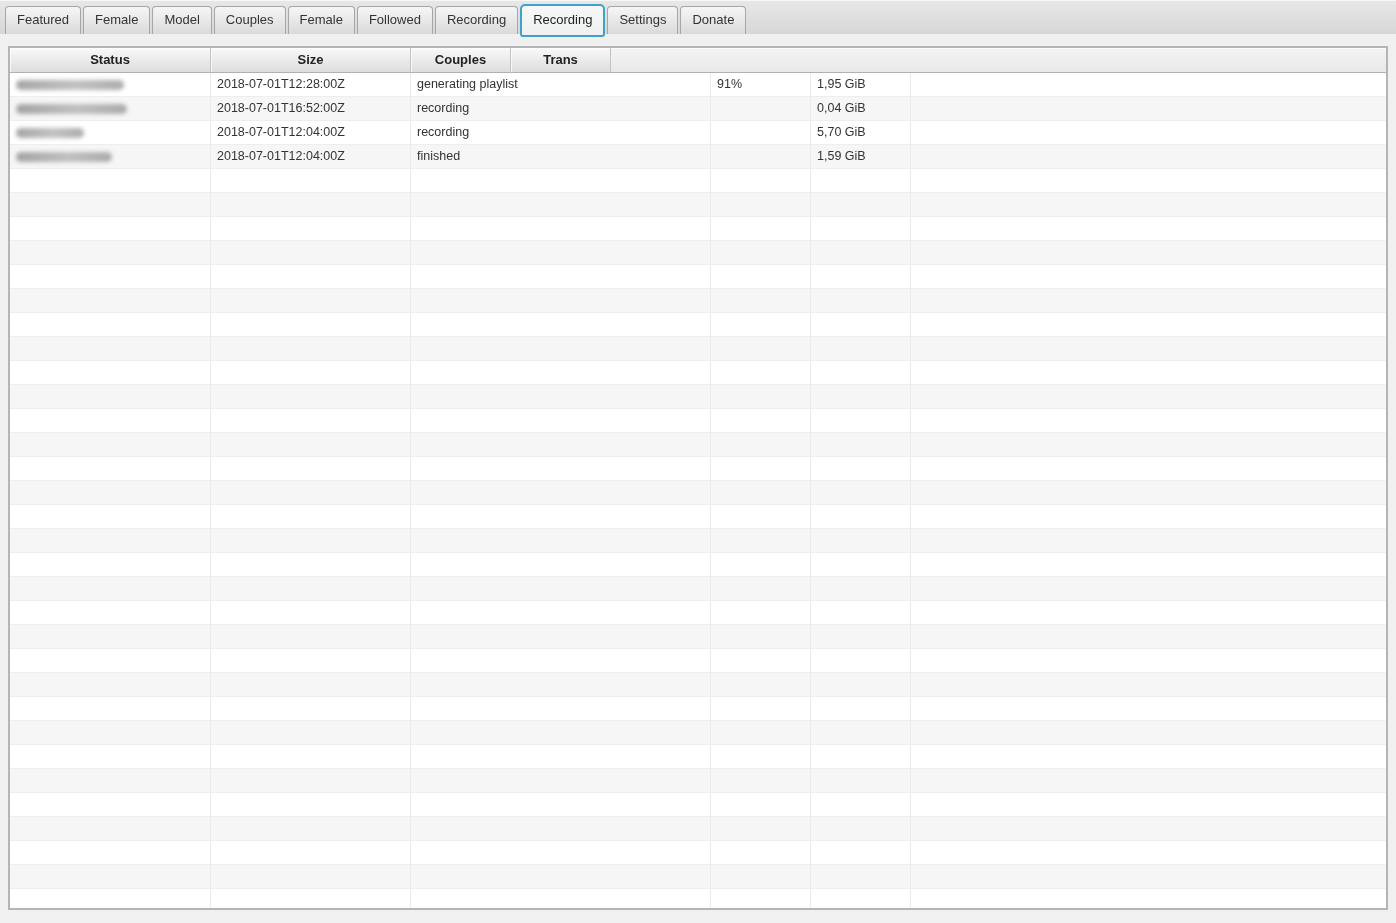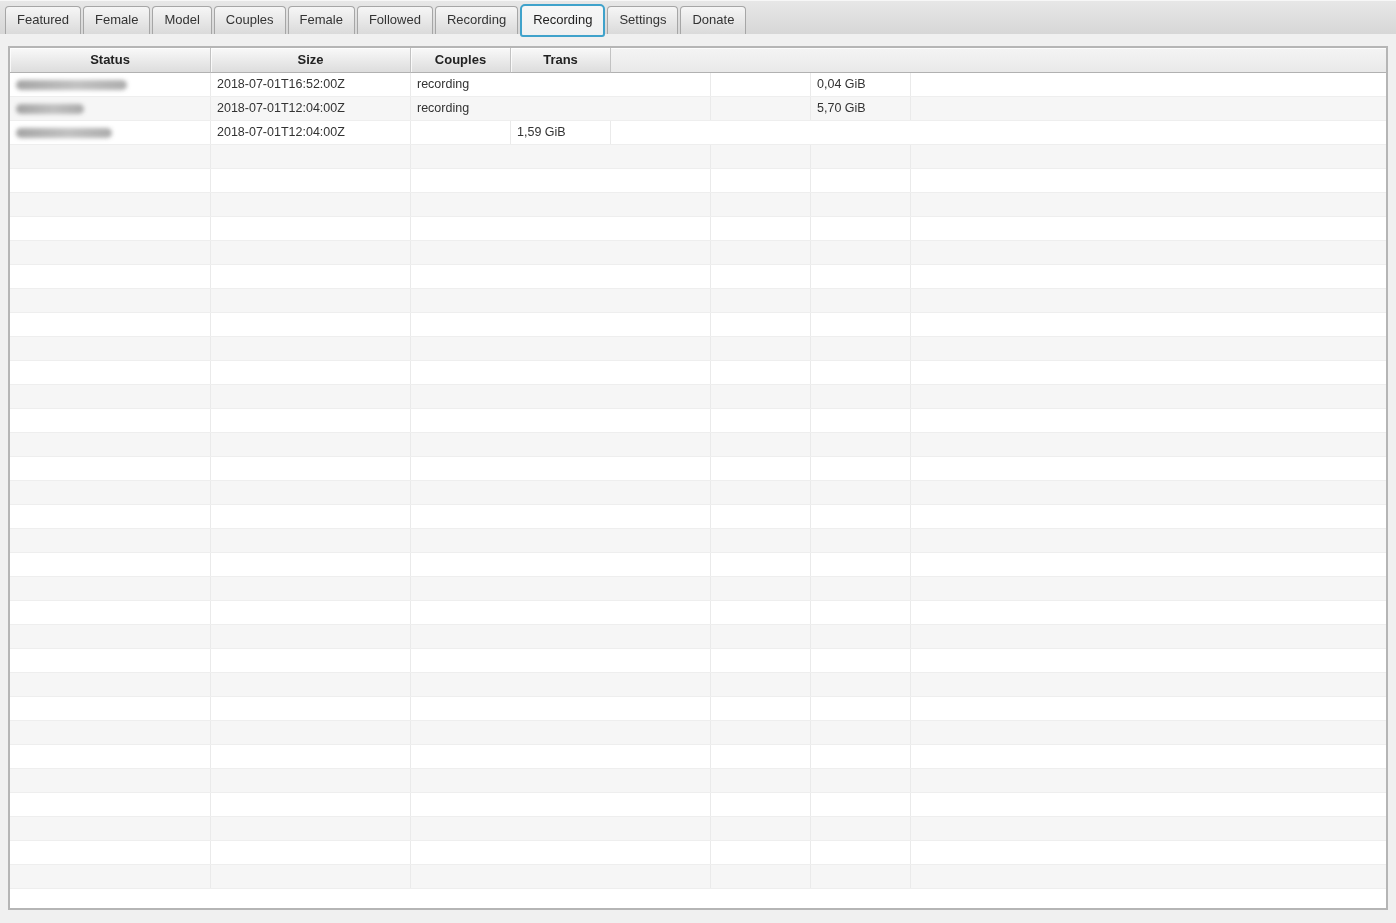--- a/index.html
+++ b/index.html
@@ -136,20 +136,30 @@
     <div class="thead" id="thead">
         <div class="th" style="width: 201px;">Status</div>
         <div class="th" style="width: 200px;">Size</div>
         <div class="th" style="width: 100px;">Couples</div>
         <div class="th" style="width: 100px;">Trans</div>
         <div class="th filler"></div>
       </div>
     <div class="tbody" id="tbody">
         <div class="tr">
           <div class="td" style="width: 201px;">
+            <div class="redacted-name" style="width: 108px;"></div>
+          </div>
+          <div class="td" style="width: 200px;">2018-07-01T12:28:00Z</div>
+          <div class="td" style="width: 300px;">generating playlist</div>
+          <div class="td" style="width: 100px;">91%</div>
+          <div class="td" style="width: 100px;">1,95 GiB</div>
+          <div class="td filler"></div>
+        </div>
+        <div class="tr">
+          <div class="td" style="width: 201px;">
             <div class="redacted-name" style="width: 111px;"></div>
           </div>
           <div class="td" style="width: 200px;">2018-07-01T16:52:00Z</div>
           <div class="td" style="width: 300px;">recording</div>
           <div class="td" style="width: 100px;"></div>
           <div class="td" style="width: 100px;">0,04 GiB</div>
           <div class="td filler"></div>
         </div>
         <div class="tr">
           <div class="td" style="width: 201px;">
@@ -159,20 +169,21 @@
           <div class="td" style="width: 300px;">recording</div>
           <div class="td" style="width: 100px;"></div>
           <div class="td" style="width: 100px;">5,70 GiB</div>
           <div class="td filler"></div>
         </div>
         <div class="tr">
           <div class="td" style="width: 201px;">
             <div class="redacted-name" style="width: 96px;"></div>
           </div>
           <div class="td" style="width: 200px;">2018-07-01T12:04:00Z</div>
+          <div class="td" style="width: 300px;">finished</div>
           <div class="td" style="width: 100px;"></div>
           <div class="td" style="width: 100px;">1,59 GiB</div>
           <div class="td filler"></div>
         </div>
         <div class="tr">
           <div class="td" style="width: 201px;"></div>
           <div class="td" style="width: 200px;"></div>
           <div class="td" style="width: 300px;"></div>
           <div class="td" style="width: 100px;"></div>
           <div class="td" style="width: 100px;"></div>

